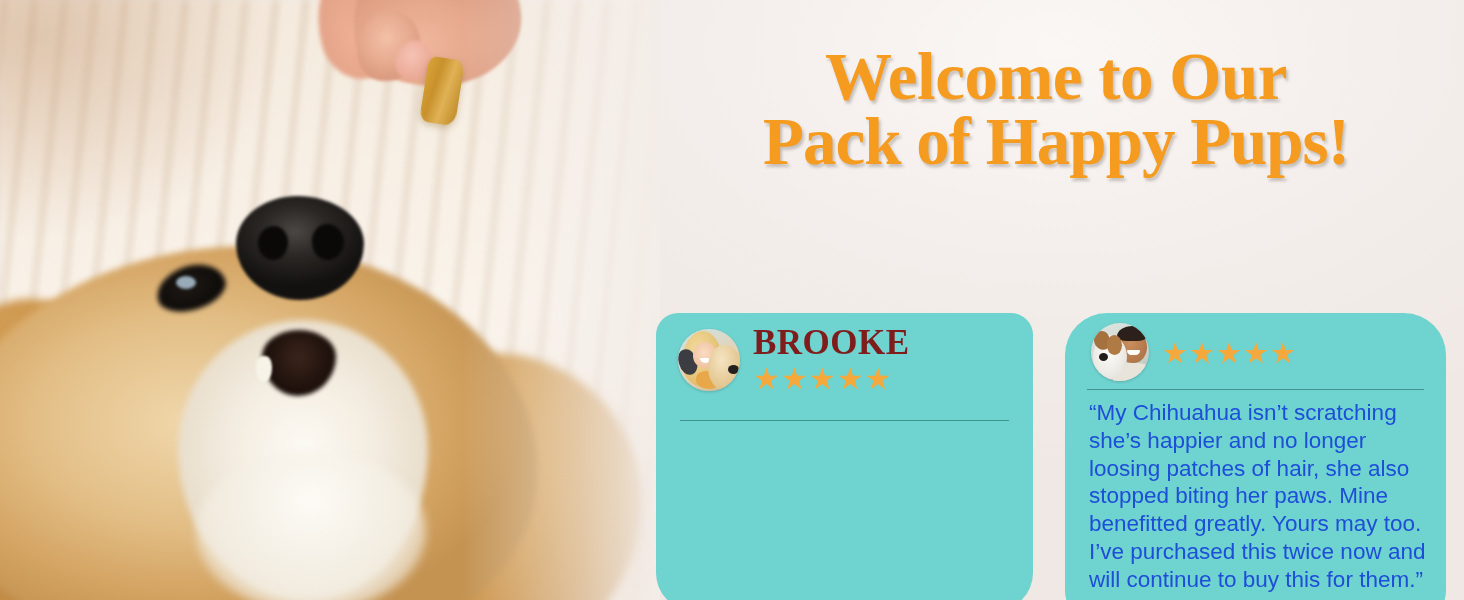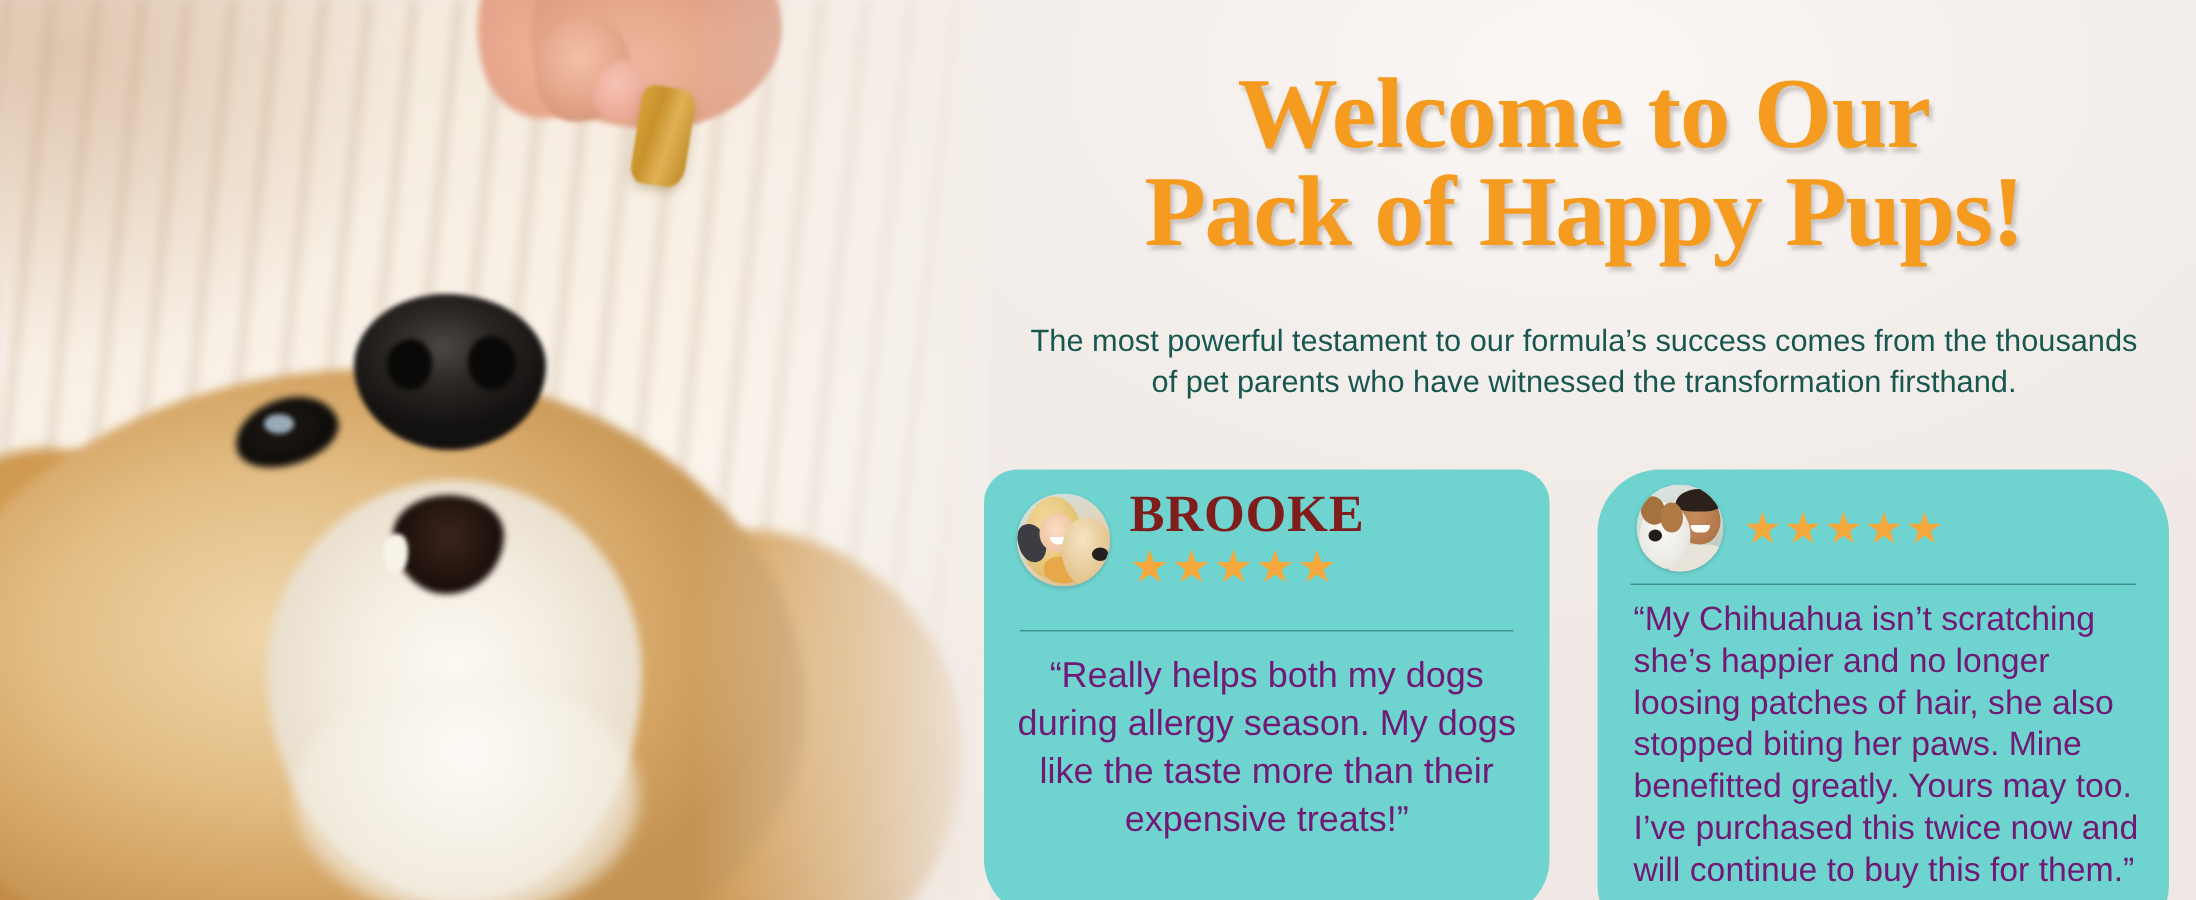--- a/index.html
+++ b/index.html
@@ -317,21 +317,21 @@
 
   .divider {
     height:1px;
     background:#1b5f58;
     opacity:0.55;
   }
   .card.brooke .divider { margin:26px 24px 0 24px; }
   .card.mike   .divider { margin:8px 22px 0 22px; }
 
   .quote {
-    color:#701a75;
+    color:#1d4ed8;
   }
   .card.brooke .quote {
     margin:14px 16px 0 16px;
     text-align:center;
     font-size:24px;
     line-height:1.33;
   }
   .card.mike .quote {
     margin:9px 18px 0 24px;
     text-align:left;
@@ -370,21 +370,20 @@
     <div class="feather"></div>
   </div>
 
   <div id="content">
 
     <h1 id="headline">
       <span>Welcome to Our</span>
       <span class="l2">Pack of Happy Pups!</span>
     </h1>
 
-    <p id="subhead">The most powerful testament to our formula’s success comes from the thousands of pet parents who have witnessed the transformation firsthand.</p>
 
     <div id="cards">
 
       <div class="card brooke">
         <div class="card-head">
           <div class="avatar av-brooke">
             <div class="av-layer bg"></div>
             <div class="hair"></div>
             <div class="dark"></div>
             <div class="face"></div>
@@ -392,21 +391,20 @@
             <div class="scarf"></div>
             <div class="dog"></div>
             <div class="dnose"></div>
           </div>
           <div>
             <div class="name">BROOKE</div>
             <div class="stars">★★★★★</div>
           </div>
         </div>
         <div class="divider"></div>
-        <div class="quote">“Really helps both my dogs during allergy season. My dogs like the taste more than their expensive treats!”</div>
       </div>
 
       <div class="card mike">
         <div class="card-head">
           <div class="avatar mike-av av-mike">
             <div class="av-layer bg"></div>
             <div class="body"></div>
             <div class="head"></div>
             <div class="hair"></div>
             <div class="teeth"></div>

